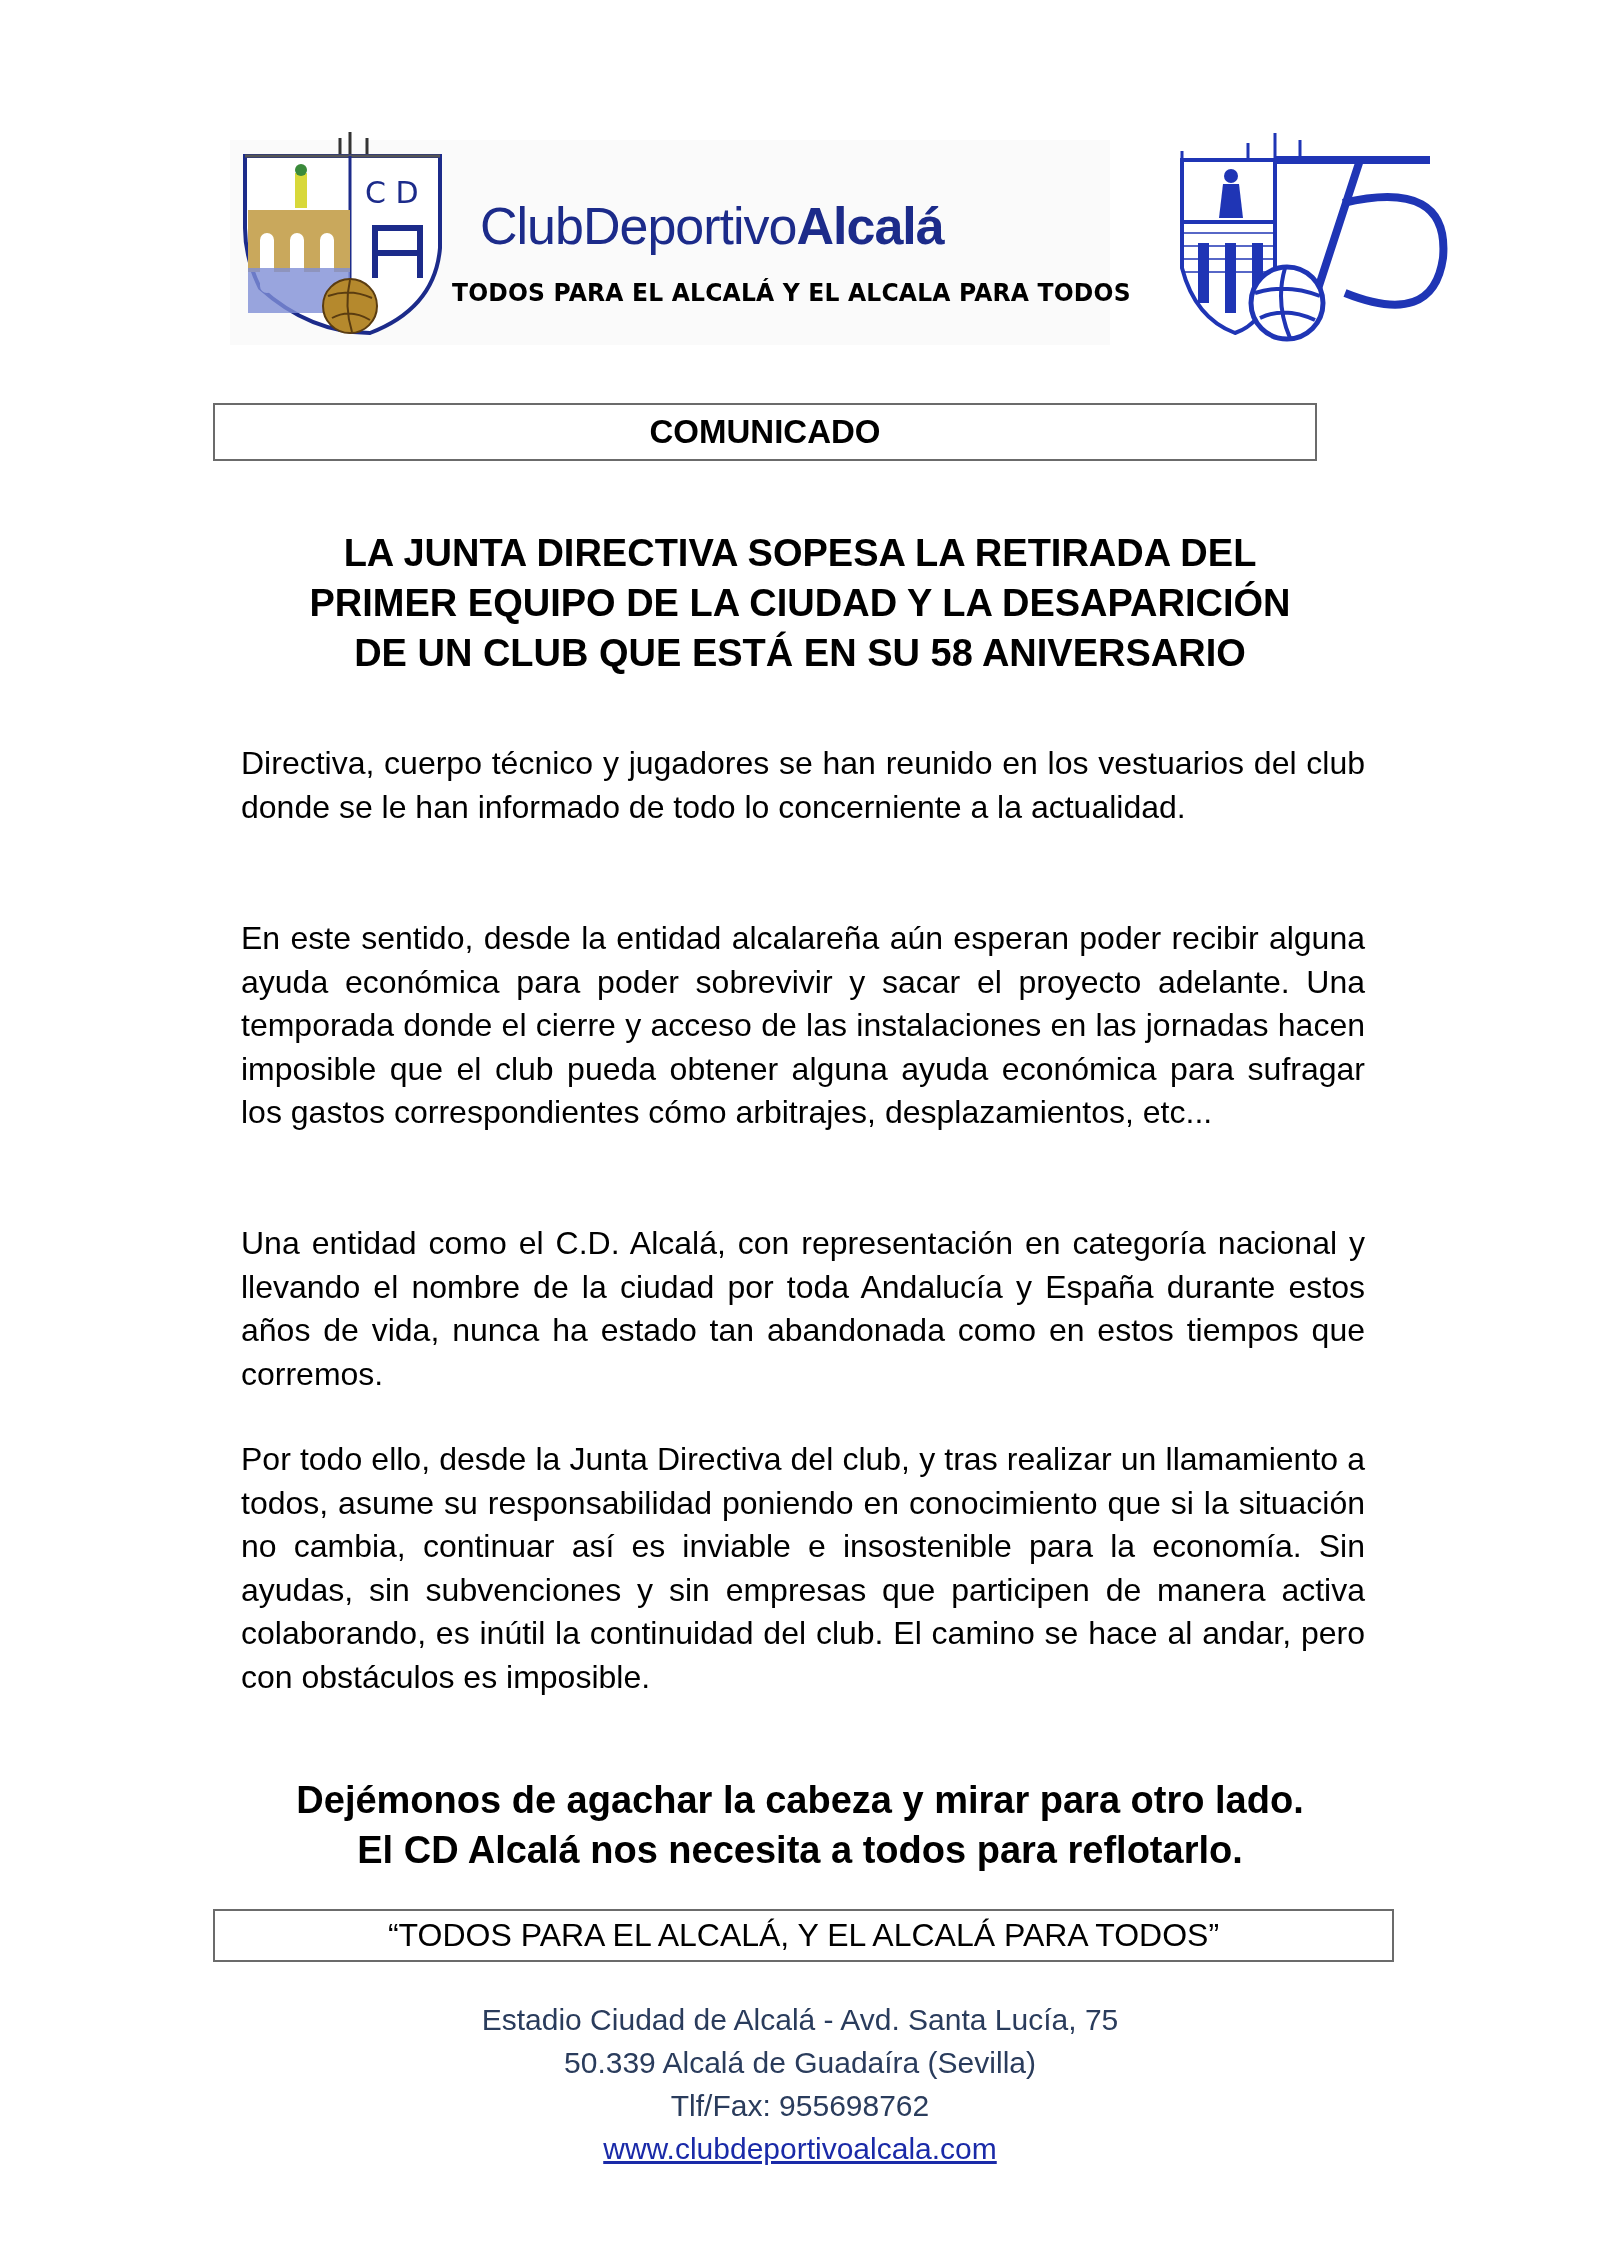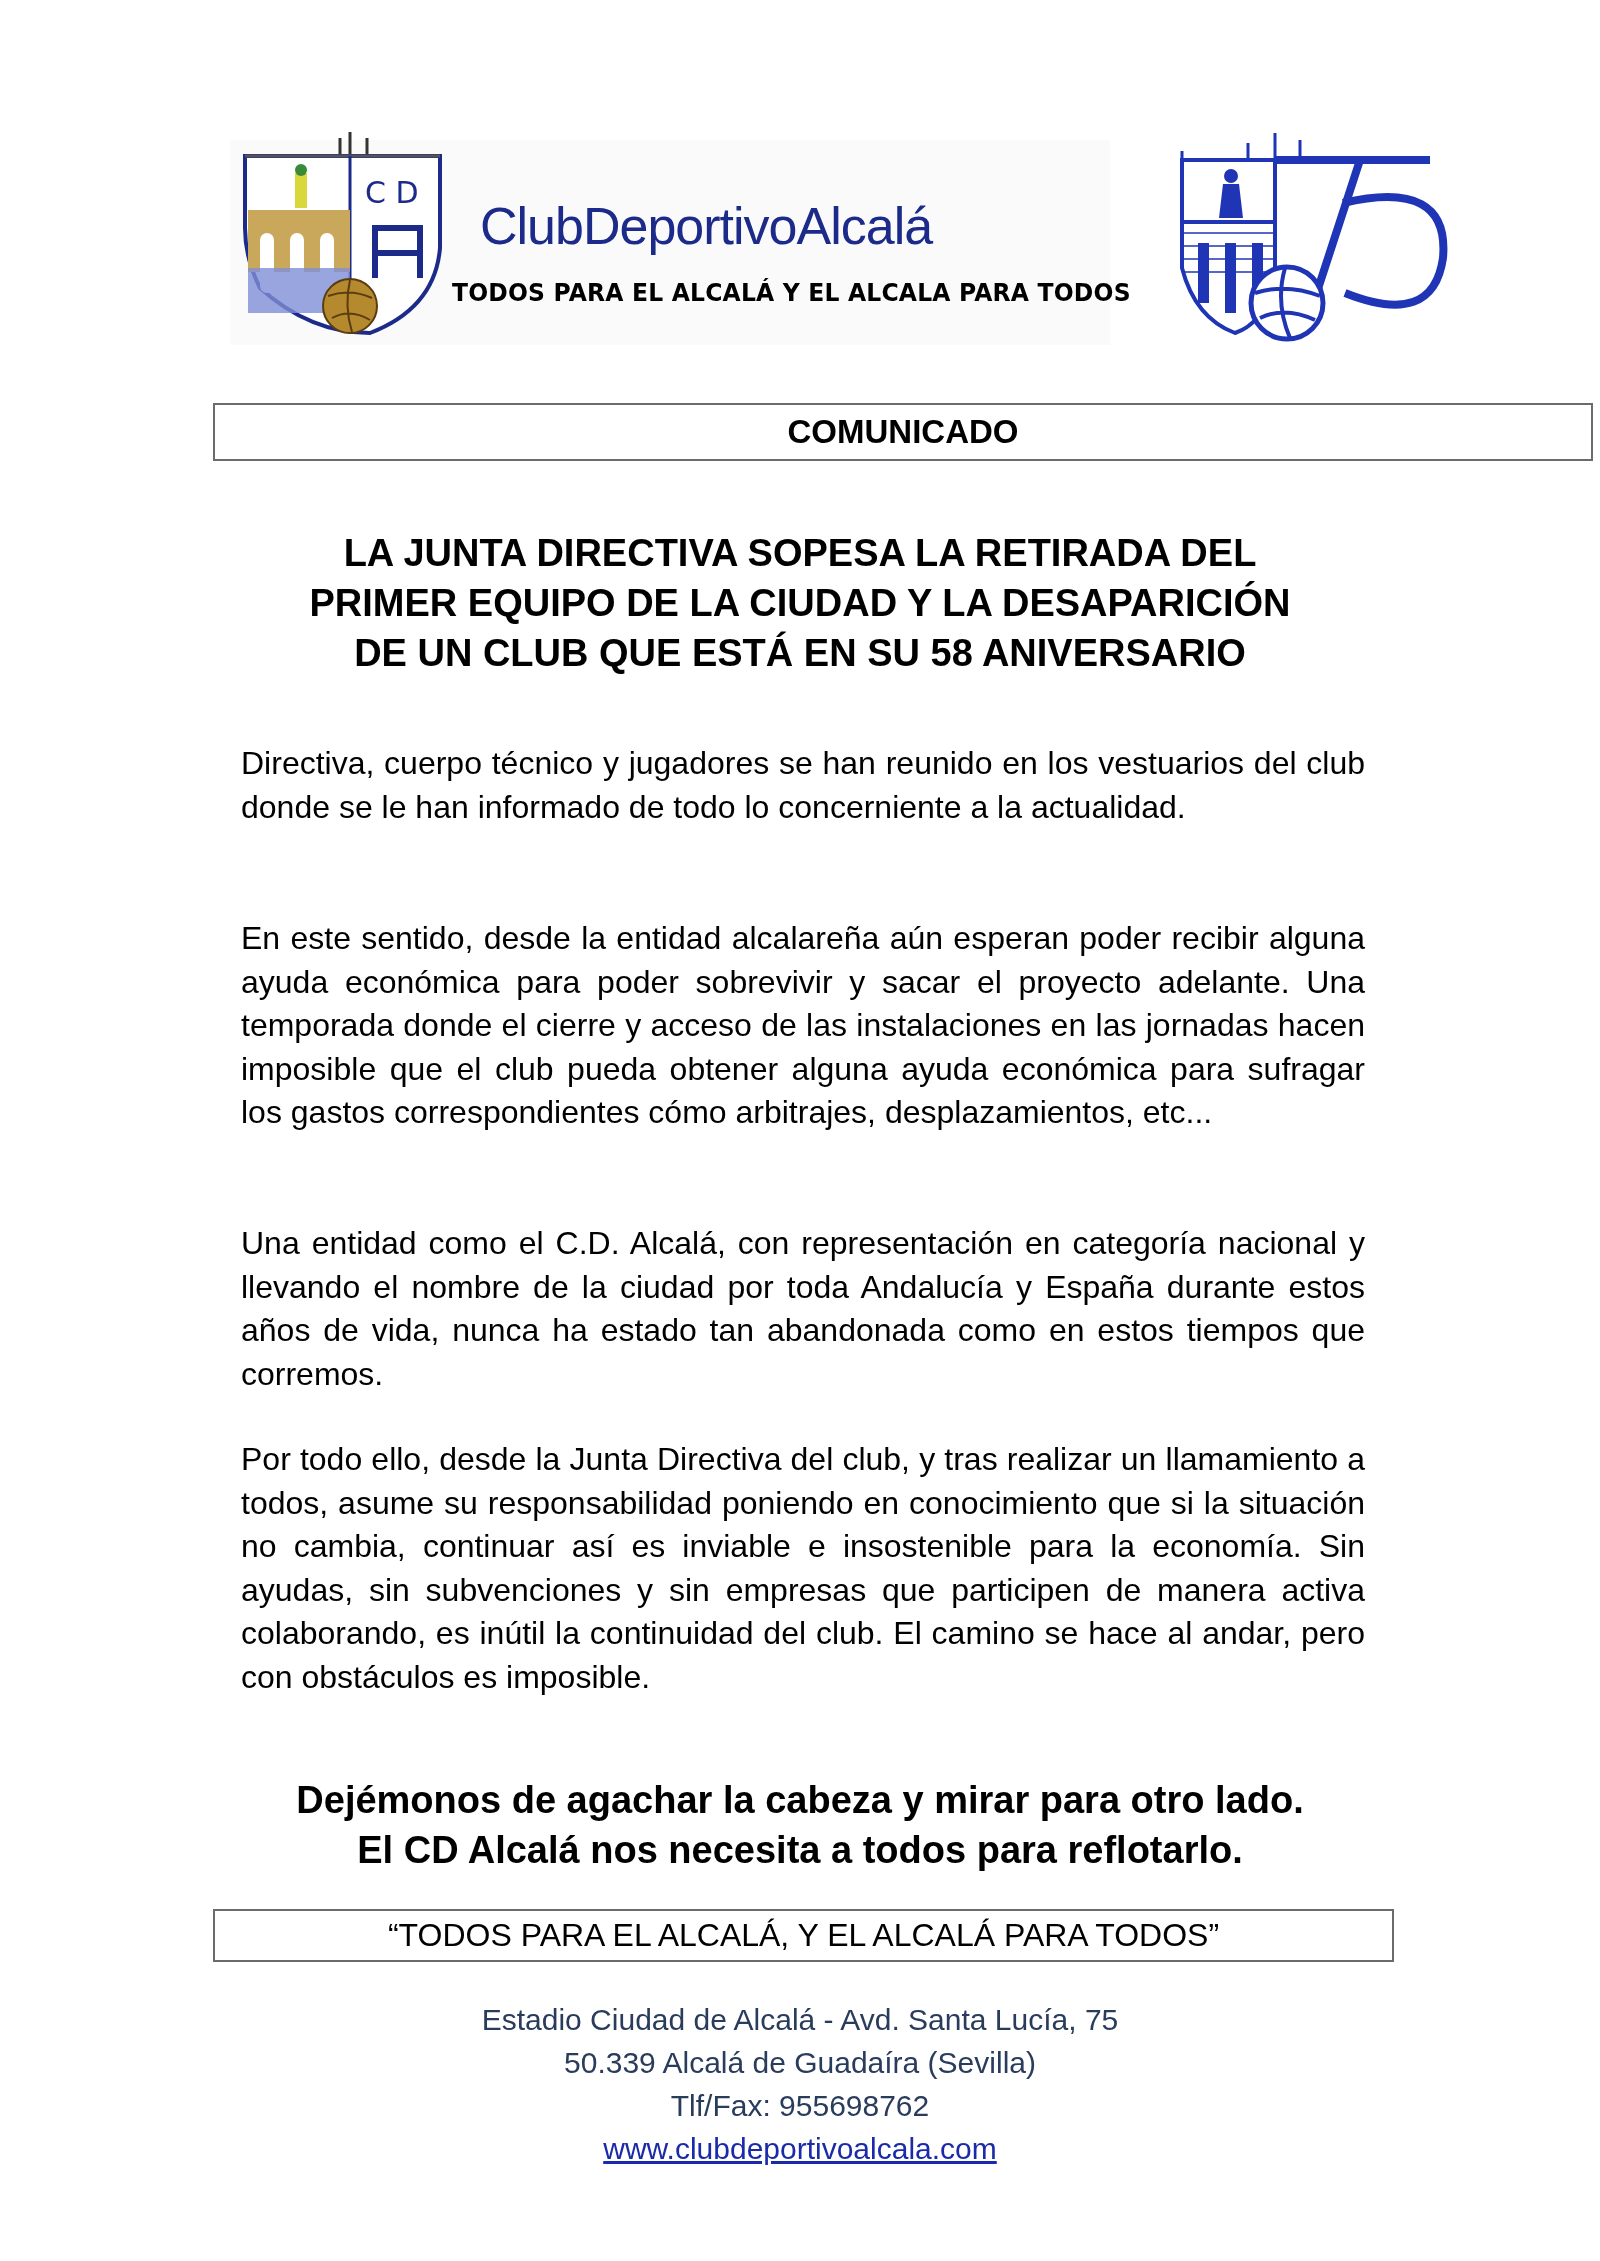--- a/index.html
+++ b/index.html
@@ -3,27 +3,27 @@
   <meta charset="utf-8">
   <style>
     html, body { margin: 0; padding: 0; background: #ffffff; }
     body { width: 1600px; height: 2261px; position: relative; overflow: hidden; font-family: "Liberation Sans", sans-serif; color: #000; }
     .abs { position: absolute; }
 
     
     .header-banner { left: 230px; top: 140px; width: 880px; height: 205px; background: #fafafa; }
     .crest-left { left: 240px; top: 128px; width: 205px; height: 215px; }
     .brand-name { left: 480px; top: 196px; font-size: 52px; color: #1c2b8a; letter-spacing: -1px; white-space: nowrap; }
-    .brand-name b { font-weight: normal; margin-top: 28px; }
+    .brand-name b { font-weight: bold; margin-top: 28px; }
     .brand-motto { left: 452px; top: 277px; font-size: 25.5px; font-weight: bold; white-space: nowrap; letter-spacing: 0.2px; transform: scaleX(0.92); transform-origin: left center; font-family: "DejaVu Sans", sans-serif; }
     .crest-right { left: 1165px; top: 118px; width: 300px; height: 235px; }
 
     
     .box { border: 2px solid #6b6b6b; box-sizing: border-box; text-align: center; }
-    .comunicado-box { left: 213px; top: 403px; width: 1380px; height: 58px; }
+    .comunicado-box { left: 213px; top: 403px; width: 1104px; height: 58px; }
     .comunicado-label { display: block; font-size: 33px; font-weight: bold; line-height: 54px; }
 
     
     .headline { left: 200px; top: 528px; width: 1200px; text-align: center; font-size: 38px; font-weight: bold; line-height: 50px; }
     .headline div { white-space: nowrap; }
 
     
     .body-text { left: 229px; width: 1148px; font-size: 32px; line-height: 43.6px; text-align: justify; }
     .body-text p { margin: 12px; }
     .p1 { top: 730px; }

